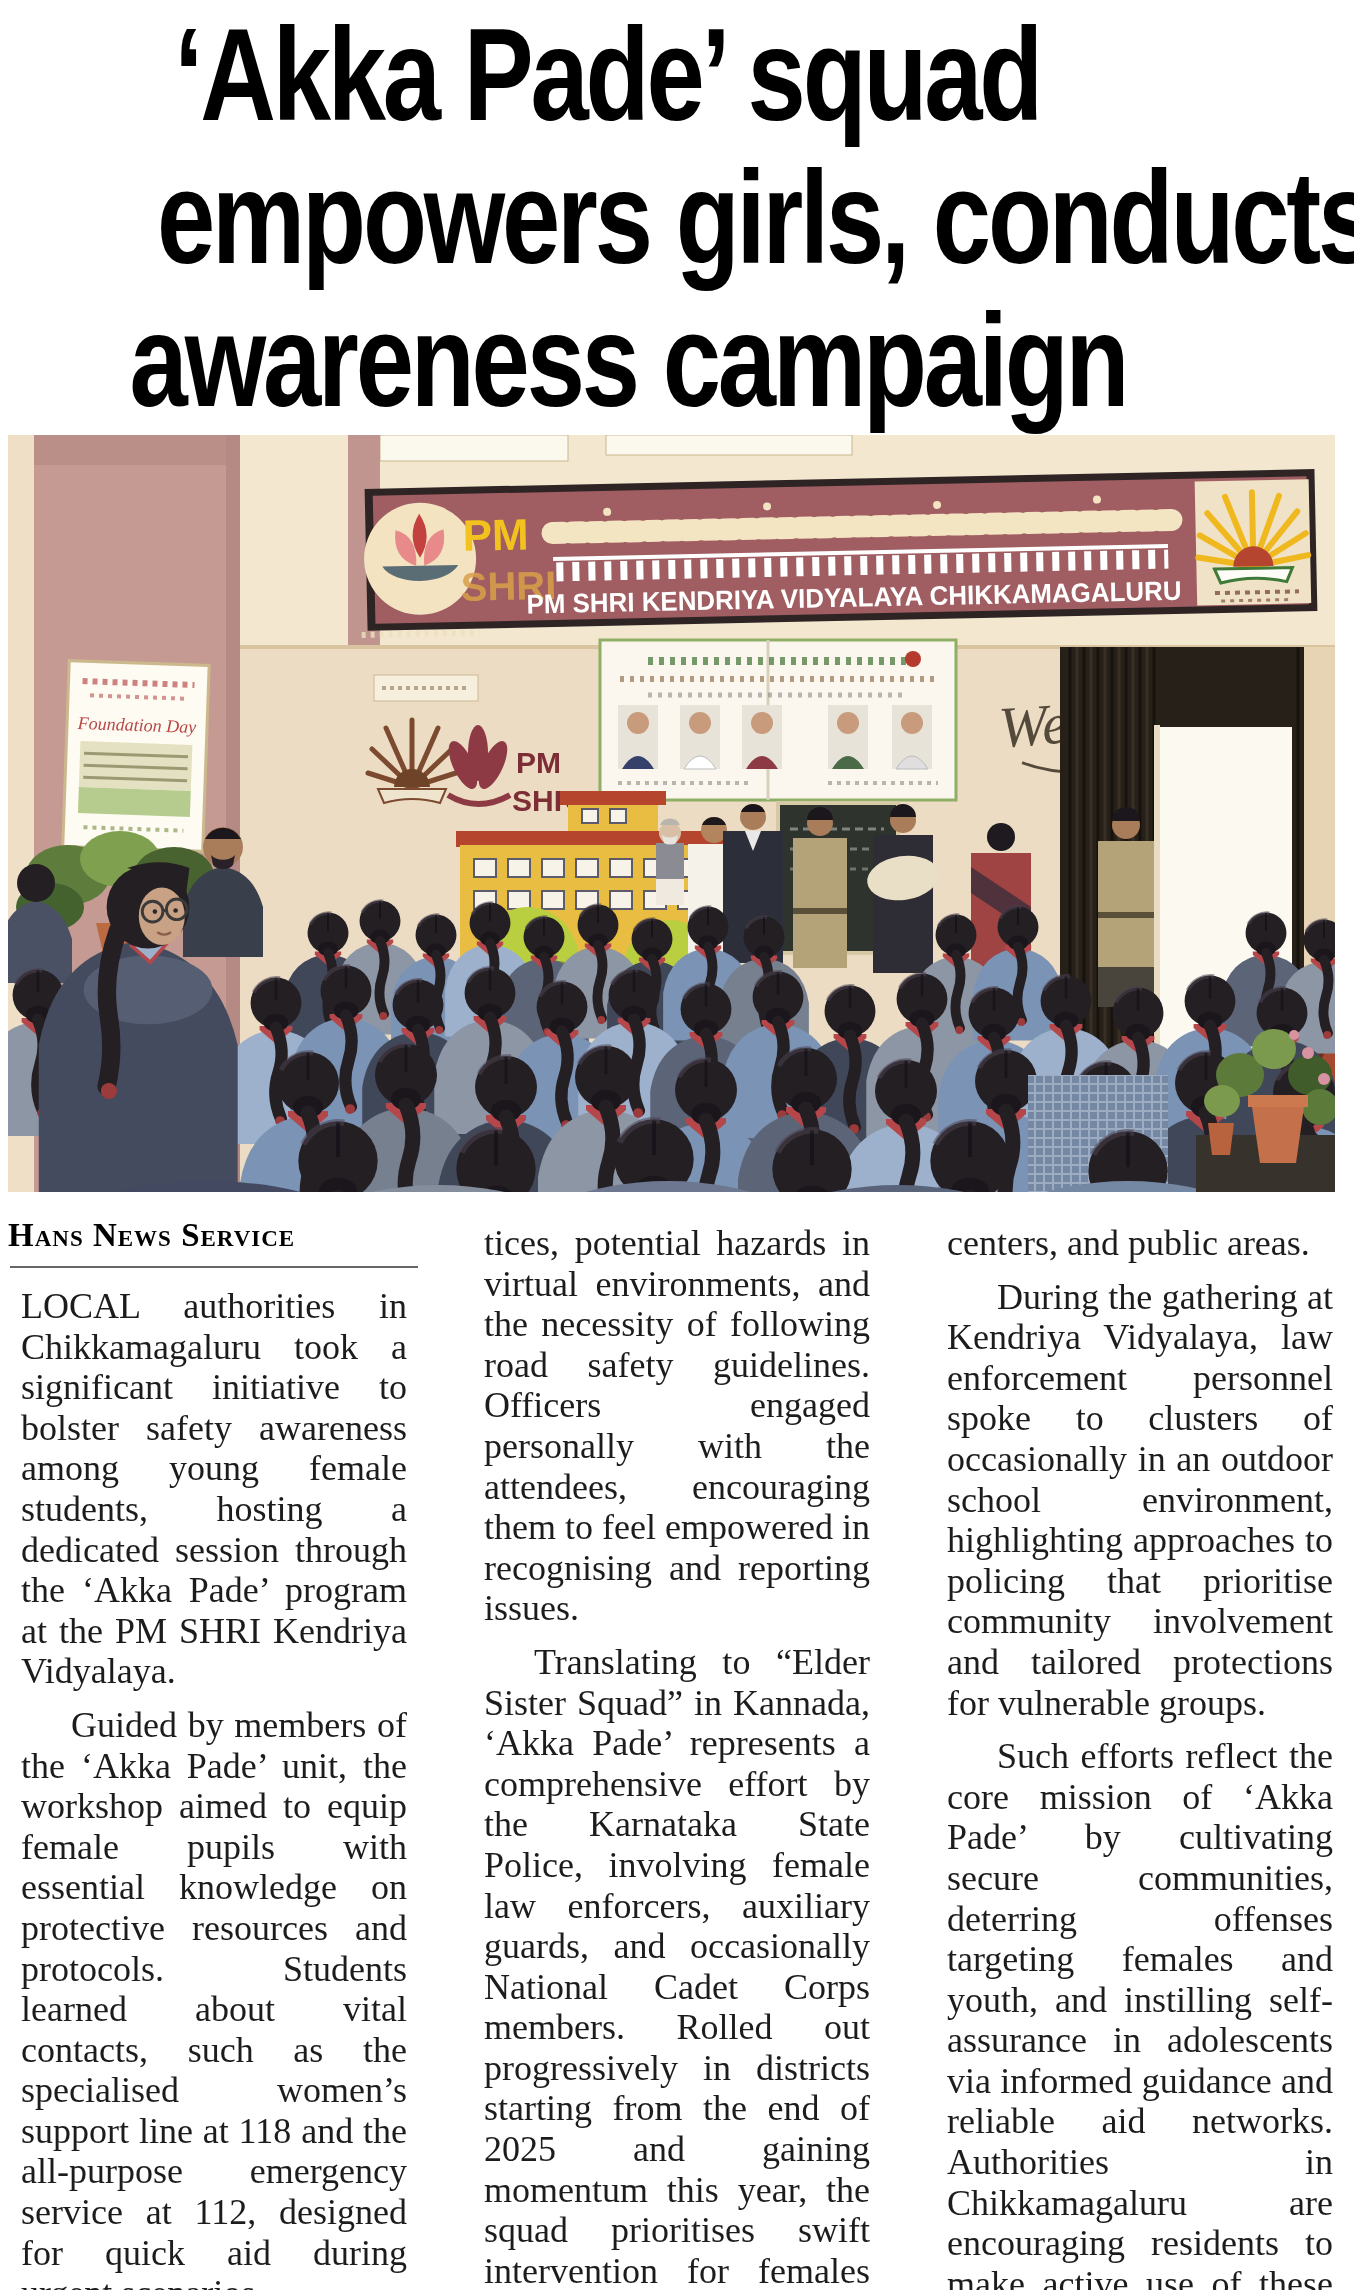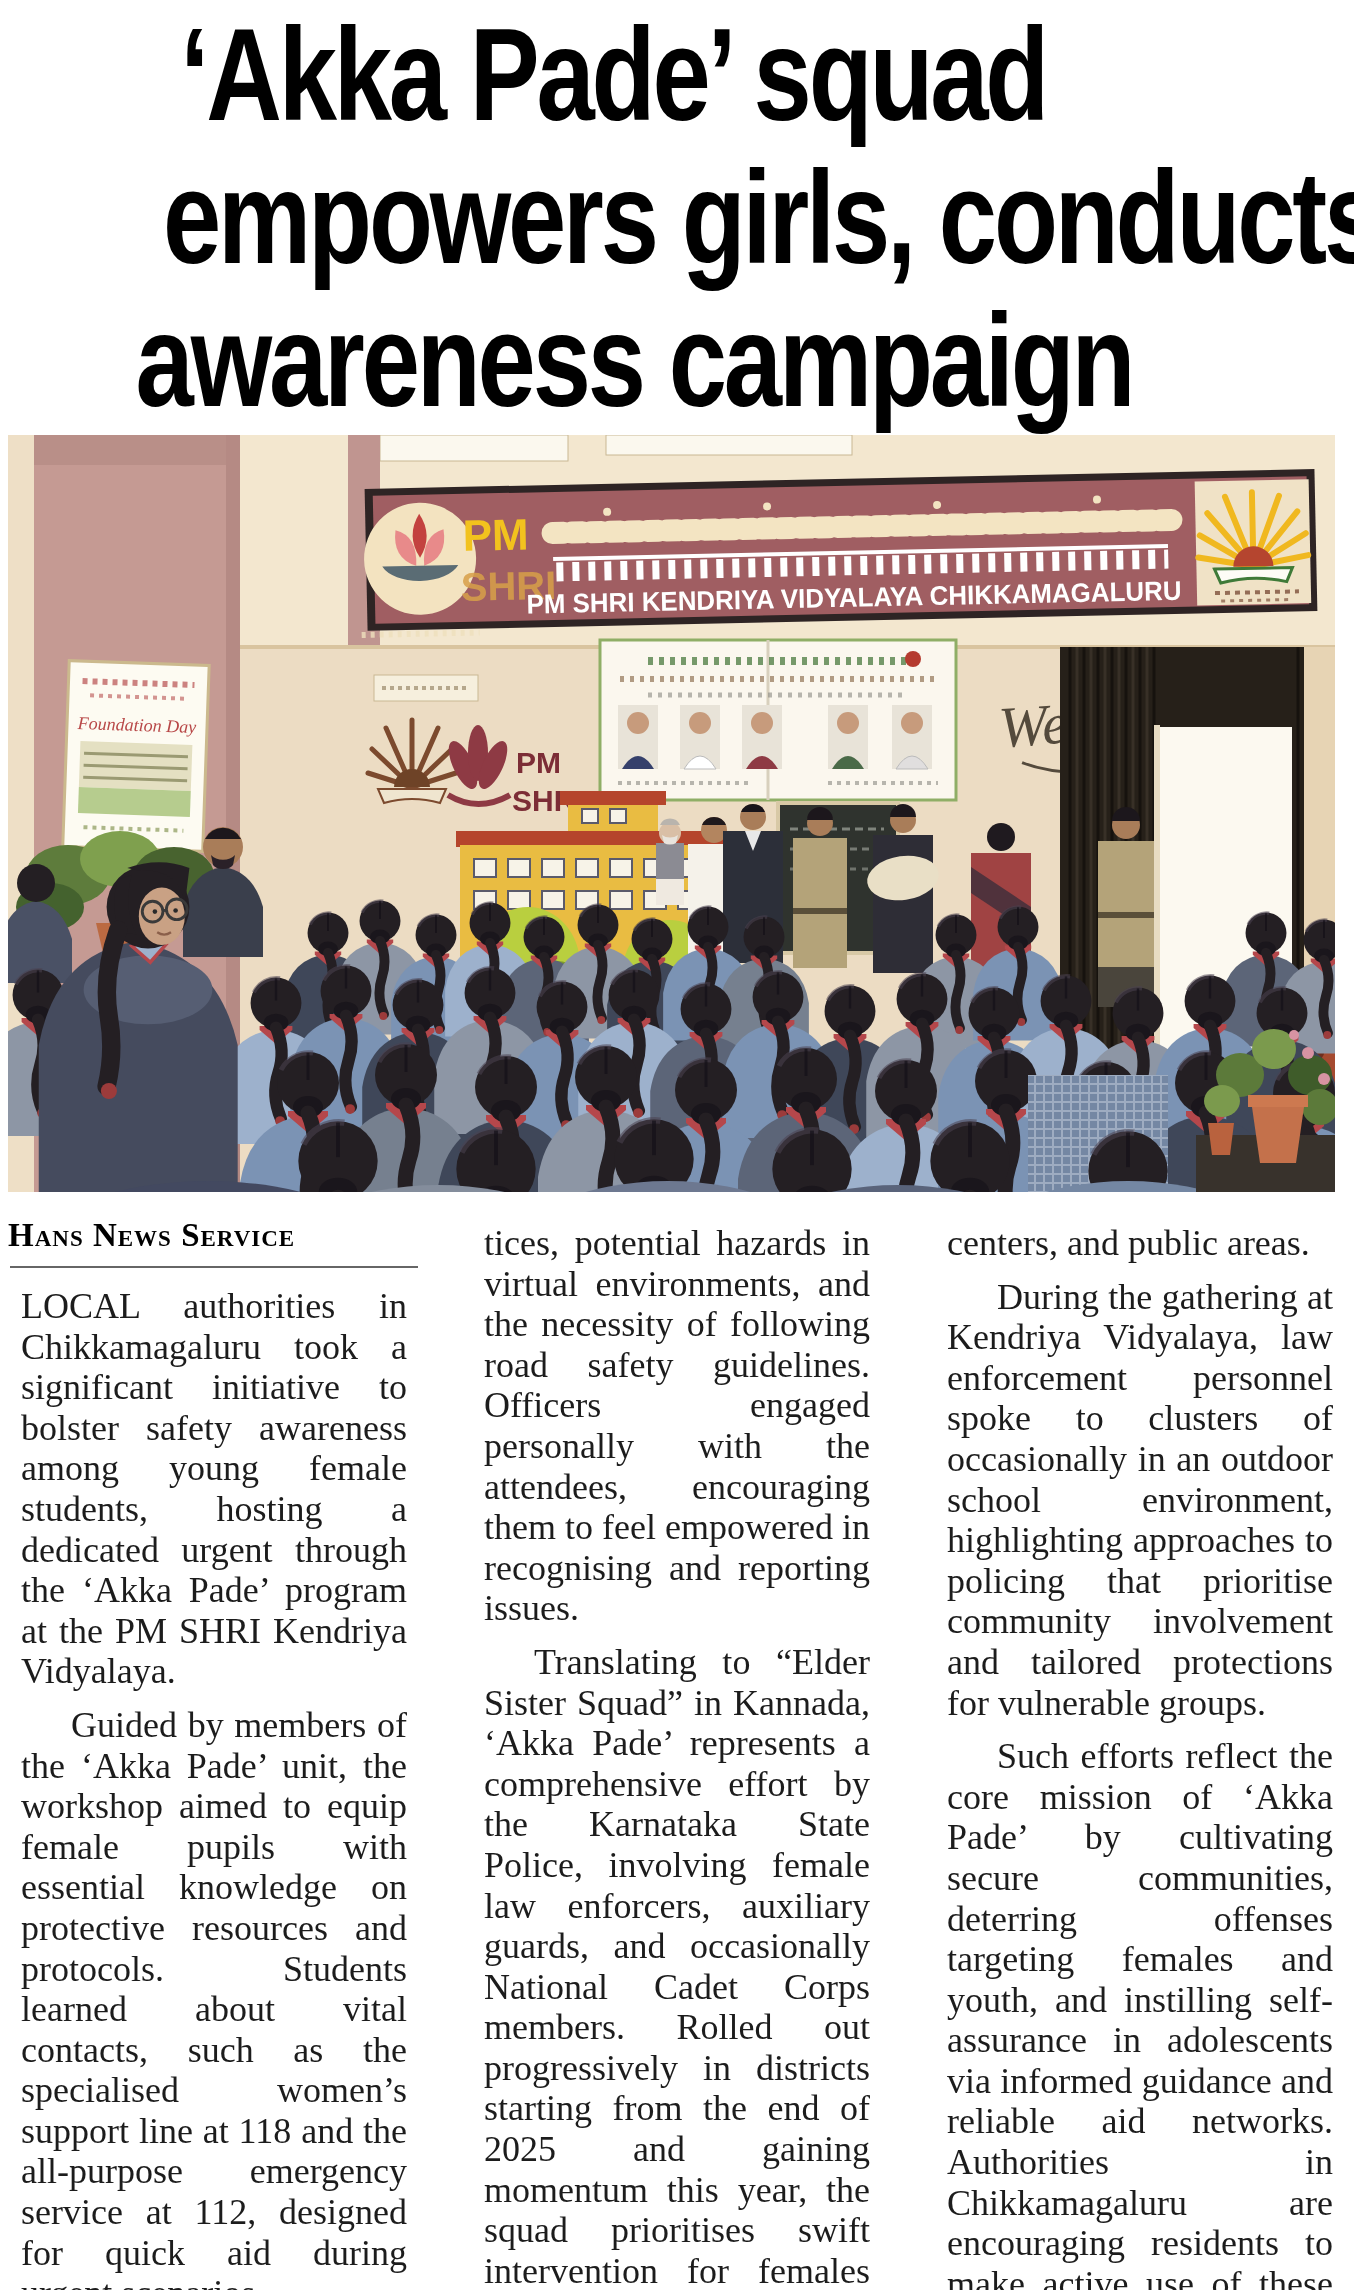--- a/index.html
+++ b/index.html
@@ -1,20 +1,20 @@
 <!DOCTYPE html>
 <html lang="en"><head>
 <meta charset="utf-8">
 <style>
   html,body{margin:0;padding:0;background:#ffffff;}
   body{width:1354px;height:2290px;position:relative;font-family:"Liberation Serif",serif;color:#1c1c1c;}
   .page{position:absolute;inset:0;overflow:hidden;background:#ffffff;}
 
   
-  .headline{position:absolute;top:0;left:11px;width:1204px;padding-top:4px;text-align:center;
+  .headline{position:absolute;top:0;left:5px;width:1204px;padding-top:4px;text-align:center;
             font-family:"Liberation Sans",sans-serif;font-weight:700;color:#000;}
   .hl-line{height:143px;line-height:141px;white-space:nowrap;font-size:131px;}
   .hl-line>span{display:inline-block;transform:scaleX(.8);transform-origin:50% 50%;letter-spacing:-4px;}
 
   
   .photo{position:absolute;top:435px;left:8px;width:1327px;height:757px;margin:0;overflow:hidden;}
   .photo svg{display:block;width:100%;height:100%;}
 
   
   .article{position:absolute;top:1210px;left:8px;width:1338px;display:grid;
@@ -428,21 +428,21 @@
       </g>
     </svg>
   </figure>
 
   <section class="article">
     <div class="col">
       <div class="byline">
         <div>Hans News Service</div>
       </div>
       <hr class="byline-rule">
-      <p>LOCAL authorities in Chikkamagaluru took a significant initiative to bolster safety awareness among young female students, hosting a dedicated urgent through the ‘Akka Pade’ program at the PM SHRI Kendriya Vidyalaya.</p>
+      <p>LOCAL authorities in Chikkamagaluru took a significant initiative to bolster safety awareness among young female students, hosting a dedicated session through the ‘Akka Pade’ program at the PM SHRI Kendriya Vidyalaya.</p>
       <p class="ind">Guided by members of the ‘Akka Pade’ unit, the workshop aimed to equip female pupils with essential knowledge on protective resources and protocols. Students learned about vital contacts, such as the specialised women’s support line at 118 and the all-purpose emergency service at 112, designed for quick aid during urgent scenarios.</p>
 
     </div>
     <div class="col">
       <p>tices, potential hazards in virtual environments, and the necessity of following road safety guidelines. Officers engaged personally with the attendees, encouraging them to feel empowered in recognising and reporting issues.</p>
       <p class="ind">Translating to “Elder Sister Squad” in Kannada, ‘Akka Pade’ represents a comprehensive effort by the Karnataka State Police, involving female law enforcers, auxiliary guards, and occasionally National Cadet Corps members. Rolled out progressively in districts starting from the end of 2025 and gaining momentum this year, the squad prioritises swift intervention for females and youngsters at risk, alongside awareness campaigns in educational institutions, higher learning</p>
     </div>
     <div class="col">
       <p>centers, and public areas.</p>
       <p class="ind">During the gathering at Kendriya Vidyalaya, law enforcement personnel spoke to clusters of occasionally in an outdoor school environment, highlighting approaches to policing that prioritise community involvement and tailored protections for vulnerable groups.</p>

